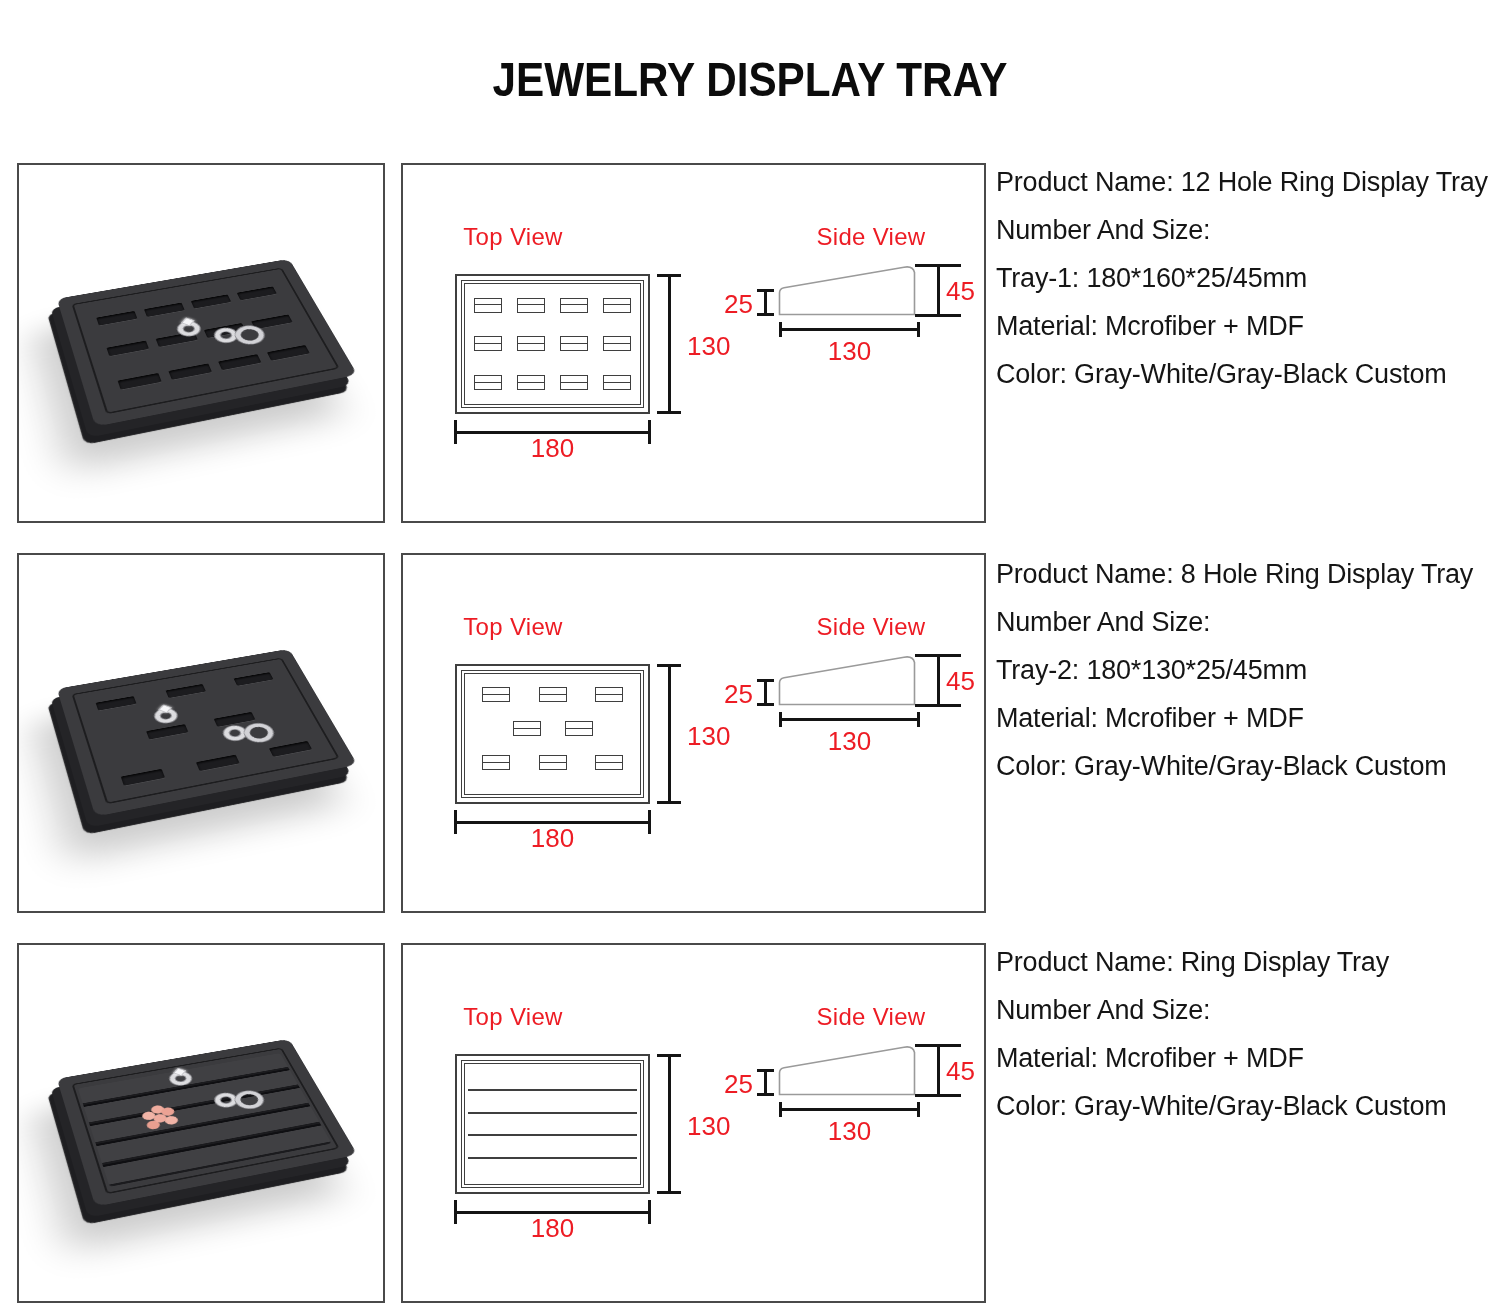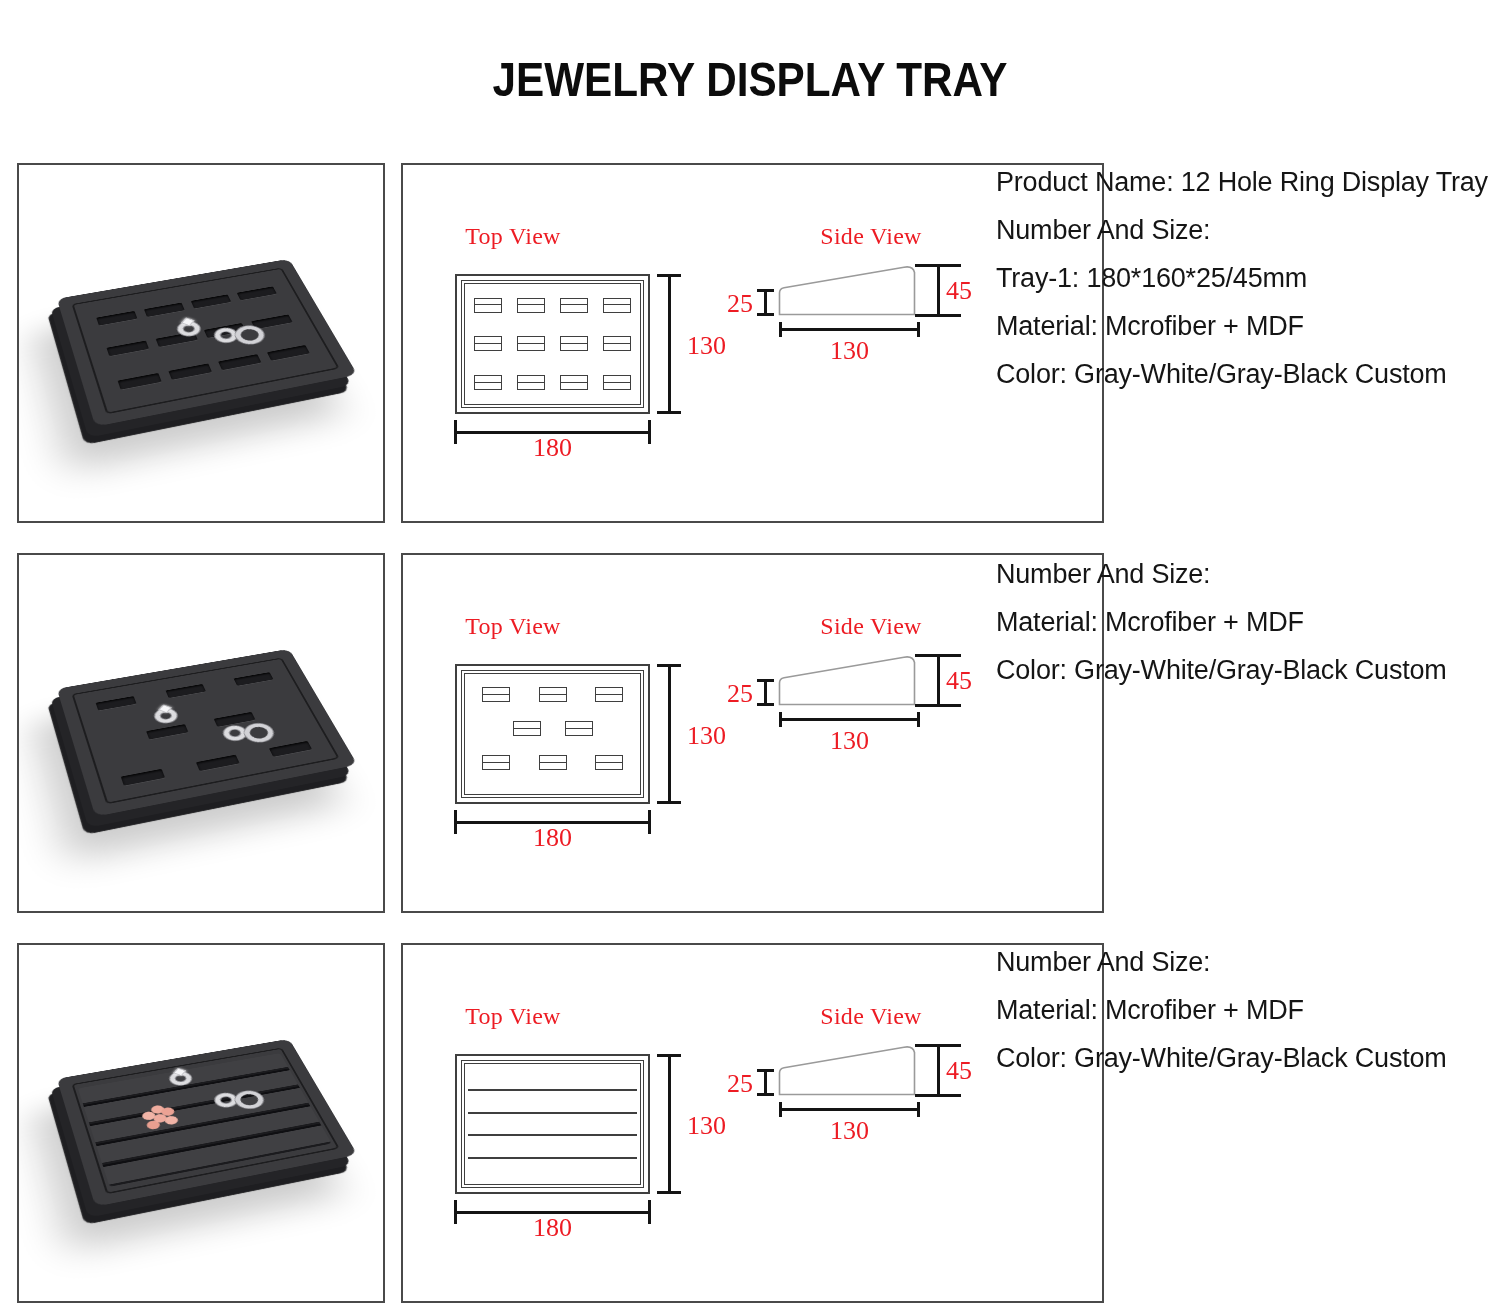--- a/index.html
+++ b/index.html
@@ -22,21 +22,21 @@
   .page-title{
     position:absolute;top:52px;left:0;width:1500px;text-align:center;
     font-size:48px;font-weight:bold;letter-spacing:0;color:#0c0c0c;
     transform:scaleX(.88);transform-origin:50% 50%;white-space:nowrap;
   }
 
   
   .row{position:absolute;left:0;width:1500px;height:360px;}
   .panel{position:absolute;top:0;height:360px;border:2px solid var(--panel-border);background:#fff;}
   .photo-panel{left:17px;width:368px;}
-  .diagram-panel{left:401px;width:703px;font-family:Liberation Serif, serif;}
+  .diagram-panel{left:401px;width:585px;}
   .details{position:absolute;left:996px;top:0;width:500px;}
   .details p{font-size:27px;line-height:48px;letter-spacing:-.2px;color:#151515;white-space:nowrap;}
 
   
   .stage{position:absolute;inset:0;overflow:hidden;}
   .tray{
     position:absolute;left:50%;top:50%;width:256px;height:196px;
     transform:translate(-50%,-54%) perspective(1100px) rotateX(50deg) rotateZ(-16deg);
     background:var(--tray-top);border-radius:10px;
     box-shadow:-10px 13px 0 -1px var(--tray-side),
@@ -287,21 +287,23 @@
       <div class="dim-label d45-label">45</div>
       <div class="dim d130">
           <i class="lh"></i>
           <i class="cl"></i>
           <i class="cr"></i>
         </div>
       <div class="dim-label d130-label">130</div>
     </div>
 
     <div class="details" style="top:-3px">
+      <p>Product Name: 8 Hole Ring Display Tray</p>
       <p>Number And Size:</p>
+      <p>Tray-2: 180*130*25/45mm</p>
       <p>Material: Mcrofiber + MDF</p>
       <p>Color: Gray-White/Gray-Black Custom</p>
     </div>
   </section>
 
   <section class="row" style="top:943px">
     <div class="panel photo-panel">
       <div class="stage">
         <div class="tray">
           <div class="pridges"></div>
@@ -359,19 +361,20 @@
       <div class="dim-label d45-label">45</div>
       <div class="dim d130">
           <i class="lh"></i>
           <i class="cl"></i>
           <i class="cr"></i>
         </div>
       <div class="dim-label d130-label">130</div>
     </div>
 
     <div class="details" style="top:-5px">
+      <p>Product Name: Ring Display Tray</p>
       <p>Number And Size:</p>
       <p>Material: Mcrofiber + MDF</p>
       <p>Color: Gray-White/Gray-Black Custom</p>
     </div>
   </section>
 
 </div>
 
 </body></html>

